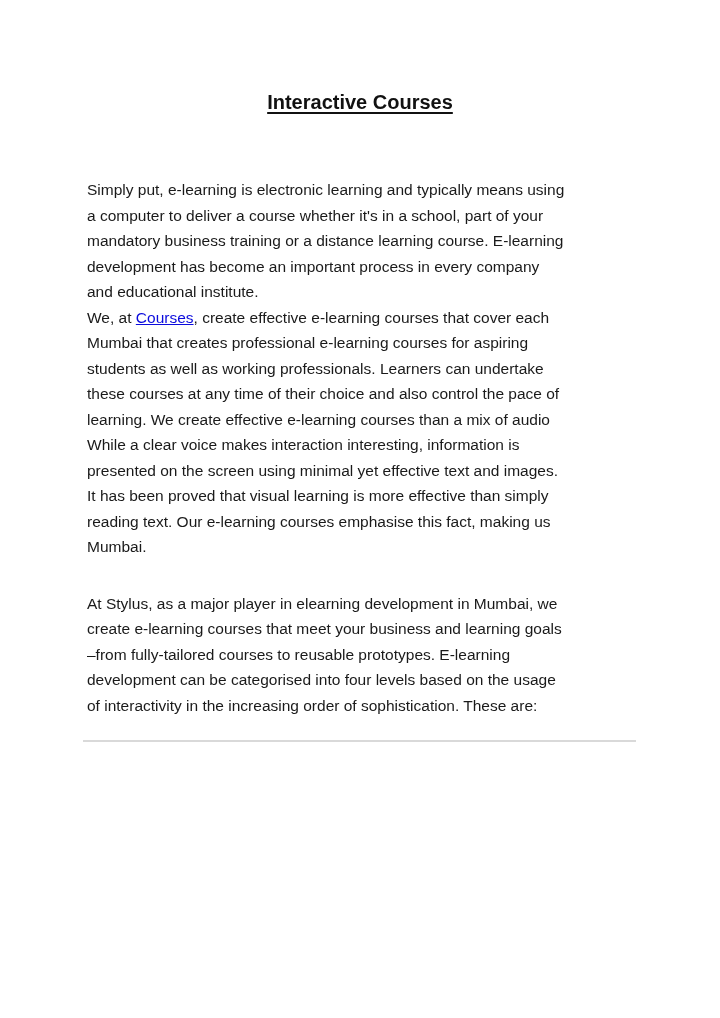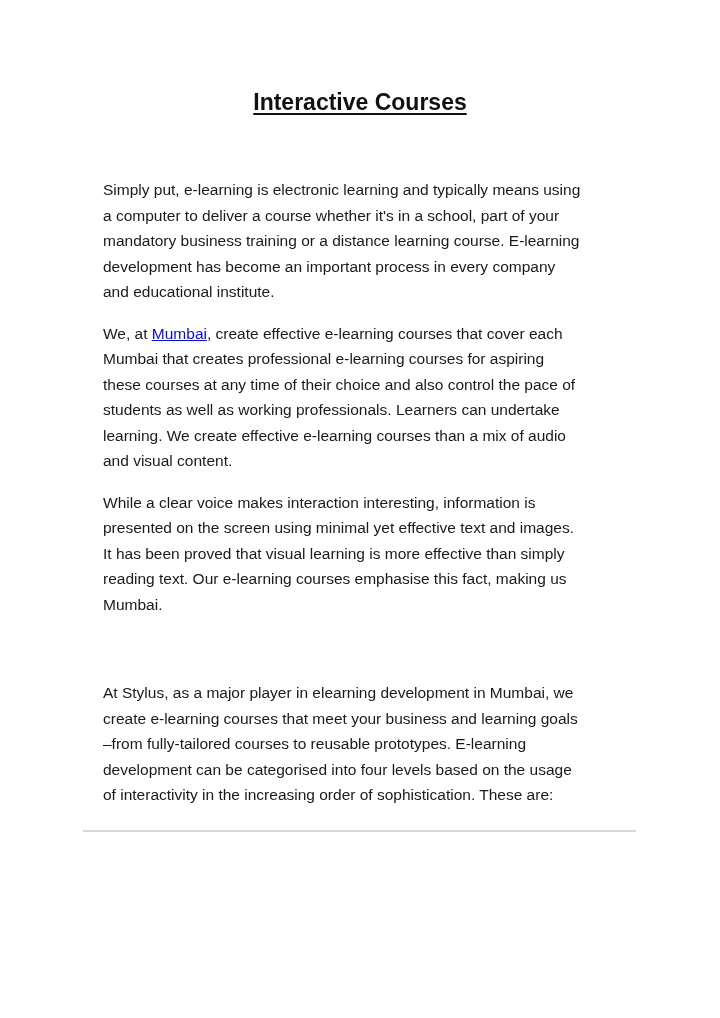--- a/index.html
+++ b/index.html
@@ -16,30 +16,30 @@
     font-family: "Liberation Sans", sans-serif;
     color: #1a1a1a;
   }
   .content {
     margin-left: 87px;
     width: 549px;
   }
   .doc-title {
     margin: 0;
     padding-top: 88px;
-    font-size: 23px;
+    font-size: 20px;
     line-height: 28px;
     font-weight: bold;
     text-align: center;
     text-decoration: underline;
     text-underline-offset: 3px;
     color: #111111;
   }
   .paragraph {
-    margin: 16px;
+    margin: 0;
   }
   .paragraph.first {
     margin-top: 61px;
   }
   .line {
     font-size: 15.5px;
     line-height: 25.5px;
     white-space: nowrap;
   }
   .para-gap {
@@ -69,26 +69,25 @@
 
     <div class="paragraph first">
       <div class="line">Simply put, e-learning is electronic learning and typically means using</div>
       <div class="line">a computer to deliver a course whether it's in a school, part of your</div>
       <div class="line">mandatory business training or a distance learning course. E-learning</div>
       <div class="line">development has become an important process in every company</div>
       <div class="line">and educational institute.</div>
     </div>
 
     <div class="paragraph">
-      <div class="line"><span>We, at </span><a class="doc-link">Mumbai</a><span>, create effective e-learning courses that cover each</span></div>
+      <div class="line"><span>We, at </span><a class="doc-link">Courses</a><span>, create effective e-learning courses that cover each</span></div>
       <div class="line">Mumbai that creates professional e-learning courses for aspiring</div>
+      <div class="line">students as well as working professionals. Learners can undertake</div>
       <div class="line">these courses at any time of their choice and also control the pace of</div>
-      <div class="line">students as well as working professionals. Learners can undertake</div>
       <div class="line">learning. We create effective e-learning courses than a mix of audio</div>
-      <div class="line">and visual content.</div>
     </div>
 
     <div class="paragraph">
       <div class="line">While a clear voice makes interaction interesting, information is</div>
       <div class="line">presented on the screen using minimal yet effective text and images.</div>
       <div class="line">It has been proved that visual learning is more effective than simply</div>
       <div class="line">reading text. Our e-learning courses emphasise this fact, making us</div>
       <div class="line">Mumbai.</div>
     </div>
 

